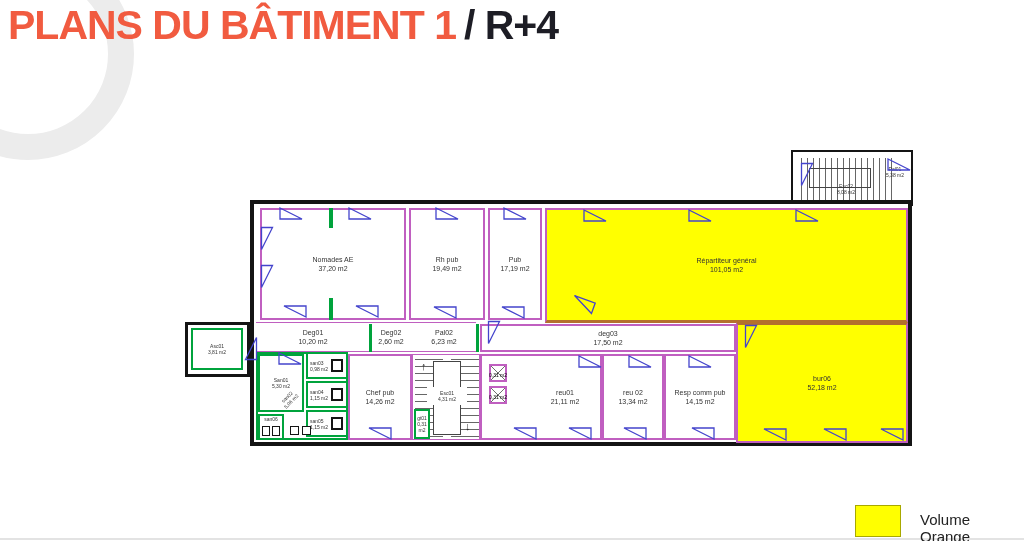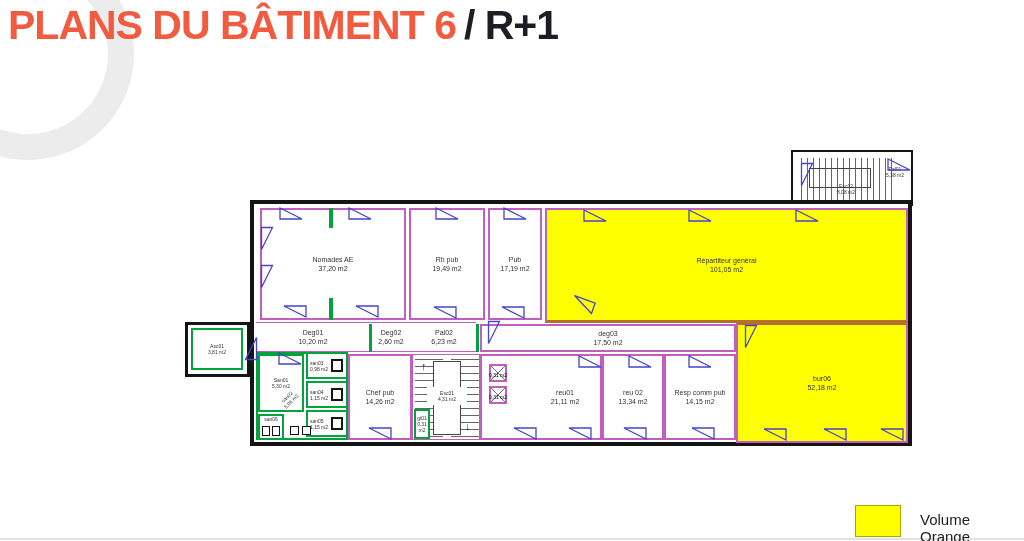--- a/index.html
+++ b/index.html
@@ -52,21 +52,21 @@
   }
   .legend-label{
     position:absolute;left:920px;top:511px;font-size:15px;color:#222;z-index:2;
   }
 </style>
 </head>
 <body>
 
 <div class="watermark"></div>
 <div class="title">
-  <span class="t-orange">PLANS DU BÂTIMENT 6</span><span class="t-black">/ R+1</span>
+  <span class="t-orange">PLANS DU BÂTIMENT 1</span><span class="t-black">/ R+4</span>
 </div>
 <div class="bottom-rule"></div>
 
 <div class="plan">
 
   <div class="abs wall-thin" style="left:608px;top:2px;width:122px;height:56px;">
     <div class="abs stairs-v" style="left:8px;top:6px;width:92px;height:42px;"></div>
     <div class="abs" style="left:16px;top:16px;width:62px;height:20px;border:1px solid #444;"></div>
     <div class="abs lbl-sm" style="left:84px;top:10px;width:36px;height:20px;">
       <div class="lbl">

